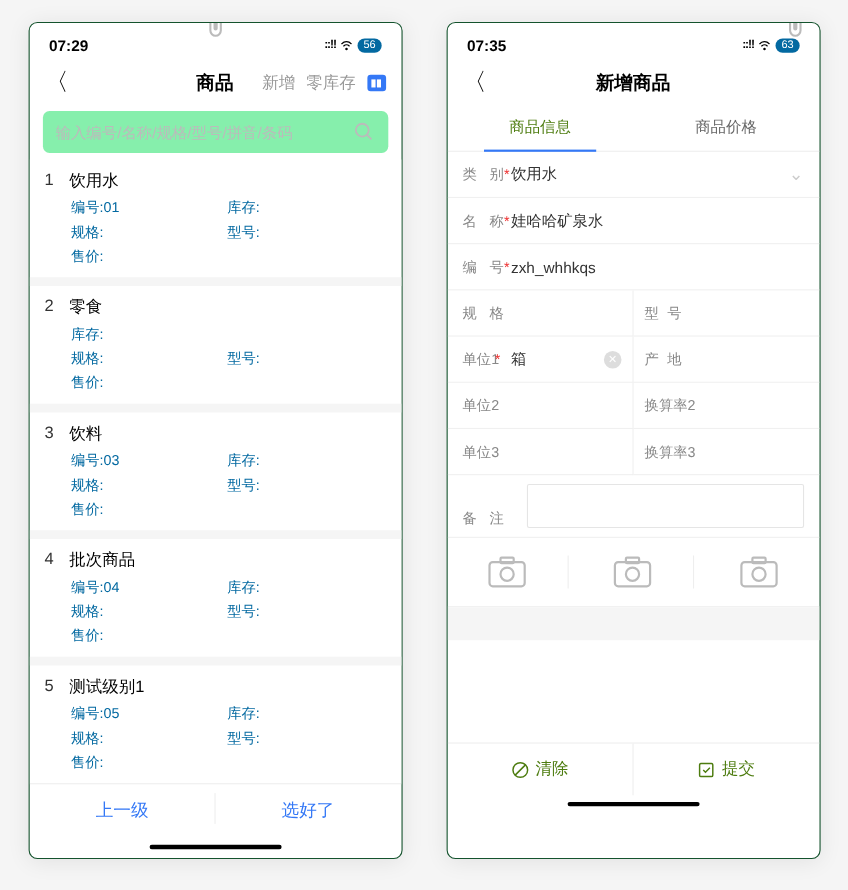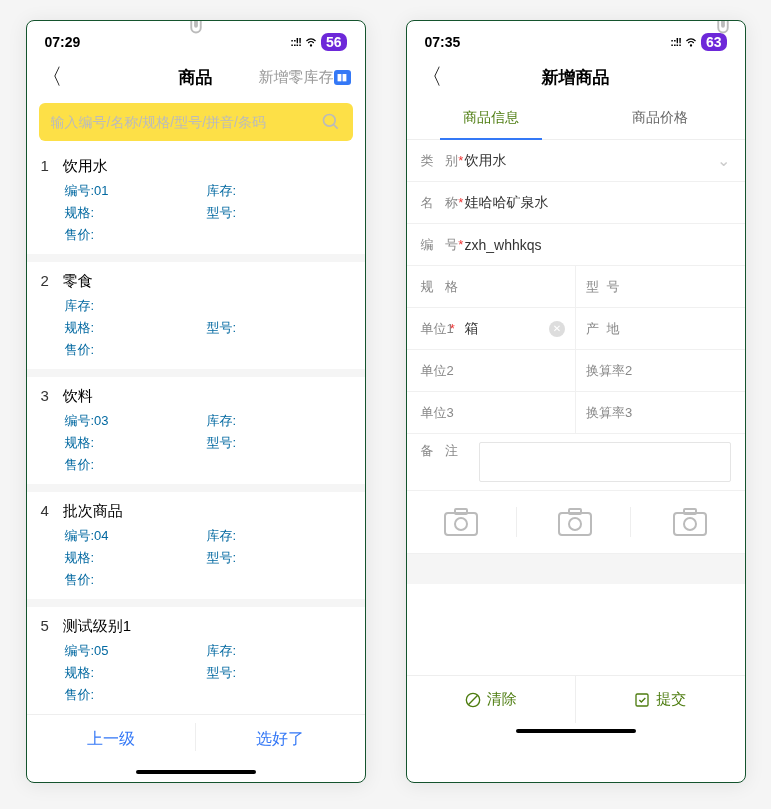--- a/index.html
+++ b/index.html
@@ -34,24 +34,24 @@
     .status-bar {
       display: flex;
       justify-content: space-between;
       align-items: center;
       padding: 12px 18px 6px;
       font-size: 14px;
       font-weight: 600;
     }
     .status-right { display: flex; align-items: center; gap: 3px; }
     .battery {
-      background: #6d28d9;
+      background: #0369a1;
       color: #fff;
-      font-size: 14px;
-      font-weight: 700;
+      font-size: 10px;
+      font-weight: 400;
       padding: 1px 5px;
       border-radius: 7px;
     }
     .sig-icon { font-size: 11px; letter-spacing: -1px; }
     .wifi-svg { width: 14px; height: 14px; }
     .header {
       display: flex;
       align-items: center;
       padding: 8px 14px;
       position: relative;
@@ -67,38 +67,39 @@
       position: absolute;
       left: 50%;
       transform: translateX(-50%);
       font-size: 17px;
       font-weight: 600;
     }
     .header-actions {
       margin-left: auto;
       display: flex;
       align-items: center;
+      gap: 10px;
       color: #999;
       font-size: 15px;
     }
     .header-badge {
       width: 17px;
       height: 15px;
       border-radius: 3px;
       background: #3478f6;
       color: #fff;
       font-size: 9px;
       display: inline-flex;
       align-items: center;
       justify-content: center;
       font-weight: 700;
     }
     .search-wrap { padding: 6px 12px; }
     .search-box {
-      background: #fde047;
+      background: #86efac;
       border-radius: 6px;
       padding: 9px 12px;
       display: flex;
       align-items: center;
       font-size: 14px;
       color: #bbb;
     }
     .search-input {
       flex: 1;
       border: none;
@@ -206,21 +207,21 @@
     }
     .req { color: #e33; letter-spacing: 0; margin-left: -4px; }
     .form-value { flex: 1; color: #333; padding-right: 10px; font-size: 14px; }
     .chevron { color: #ccc; padding-right: 14px; font-size: 16px; }
     .clear-x {
       width: 16px; height: 16px; border-radius: 50%;
       background: #ddd; color: #fff; font-size: 10px;
       display: inline-flex; align-items: center; justify-content: center;
       margin-right: 10px;
     }
-    .remark-row { display: flex; padding: 8px 14px; border-bottom: 1px solid #f0f0f0; align-items: flex-start; gap: 8px; }
+    .remark-row { display: flex; padding: 8px 14px; border-bottom: 1px solid #f0f0f0; align-items: flex-end; gap: 8px; }
     .remark-box {
       flex: 1;
       border: 1px solid #e5e5e5;
       min-height: 40px;
       border-radius: 2px;
     }
     .photo-row { display: flex; gap: 4px; padding: 16px 0; border-bottom: 1px solid #f0f0f0; }
     .photo-cell {
       flex: 1;
       display: flex;

